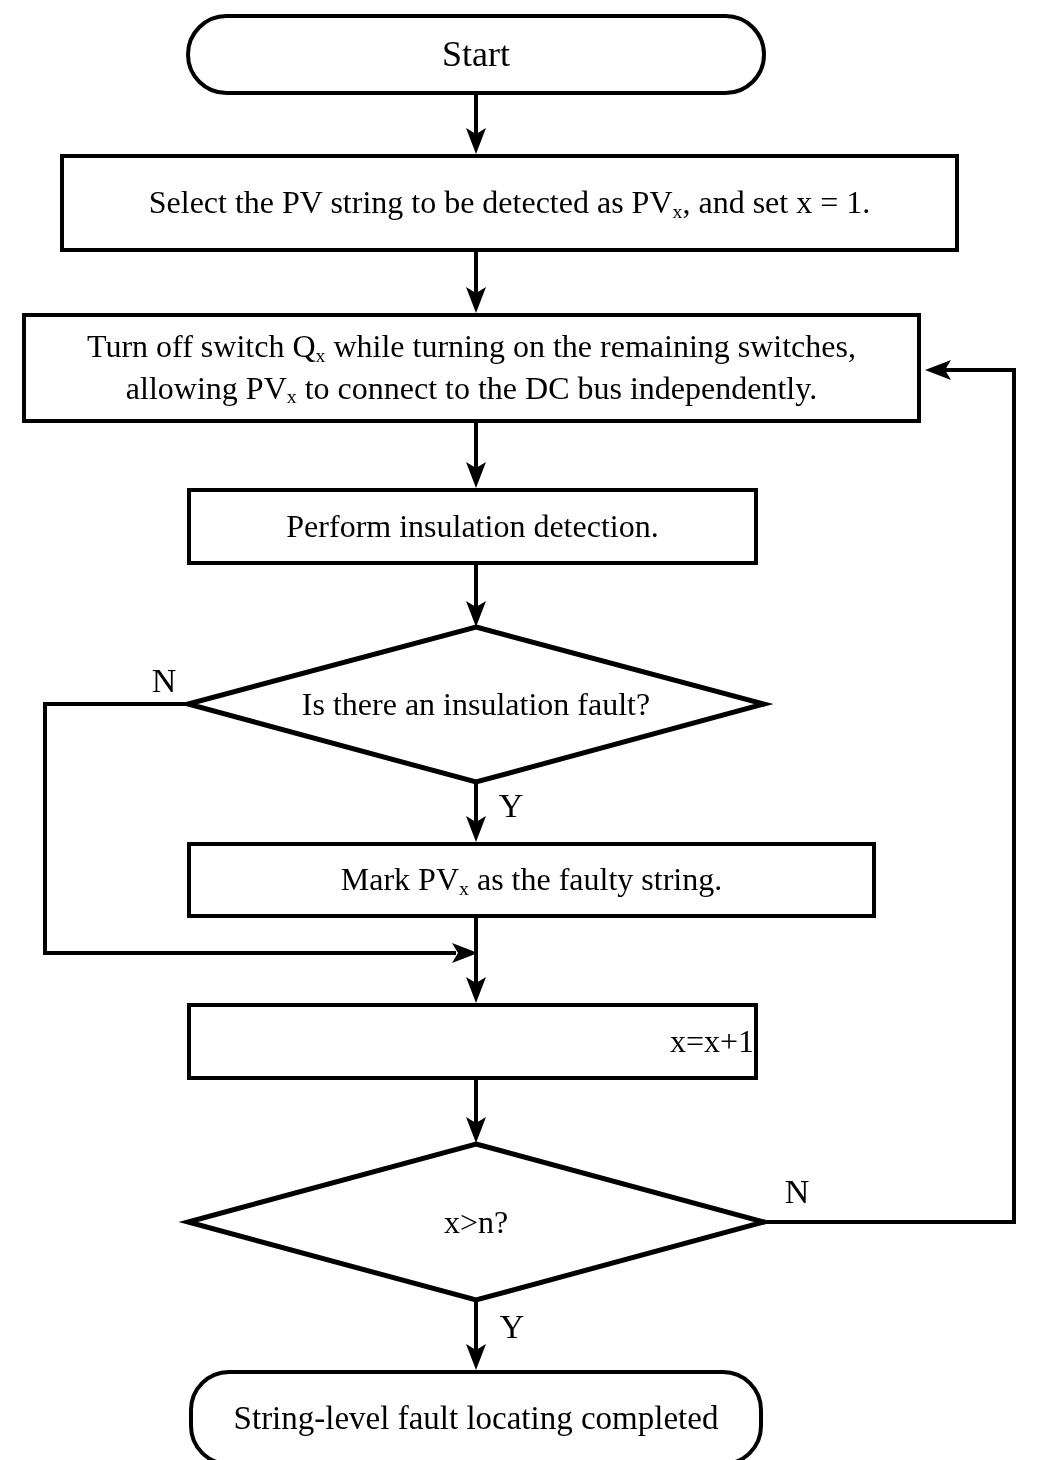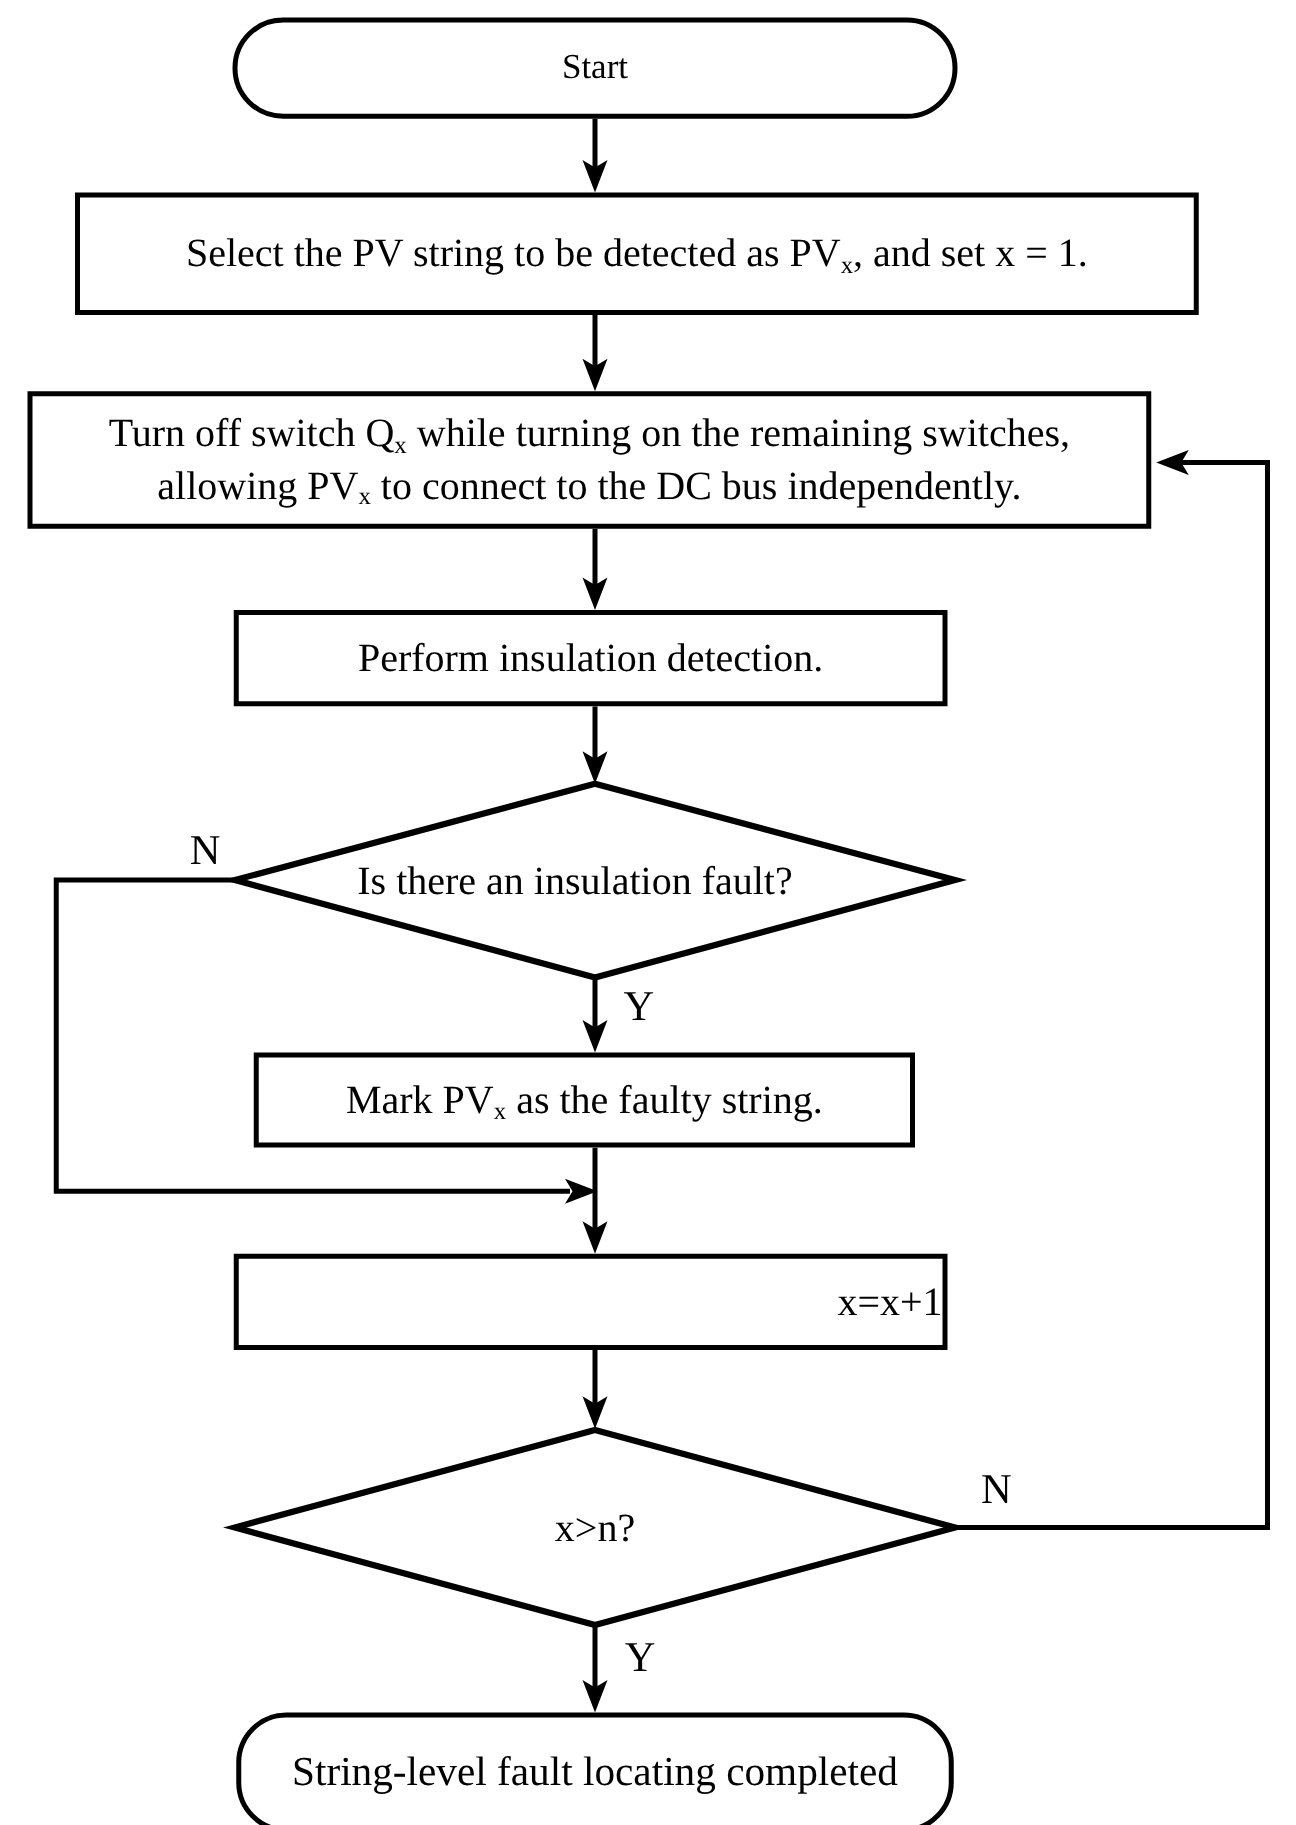--- a/index.html
+++ b/index.html
@@ -43,28 +43,28 @@
     transform:translate(-50%,-50%);
     font-size:34px;
     z-index:2;
     background:transparent;
   }
   .sub{
     font-size:0.62em;
     position:relative;
     top:0.22em;
   }
-  #node-start{left:186px;top:14px;width:580px;height:81px;font-size:28px;}
+  #node-start{left:186px;top:14px;width:580px;height:81px;font-size:36px;}
   #node-select{left:22px;top:154px;width:899px;height:98px;margin-left:38px;}
   #node-switch{left:22px;top:313px;width:899px;height:110px;}
   #node-perform{left:187px;top:488px;width:571px;height:77px;}
-  #node-mark{left:187px;top:842px;width:529px;height:76px;margin-left:16px;}
+  #node-mark{left:187px;top:842px;width:689px;height:76px;}
   #node-increment{left:187px;top:1003px;width:571px;height:77px;align-items:flex-end;}
   #node-end{left:189px;top:1370px;width:574px;height:96px;font-size:33px;border-radius:40px;}
-  #label-fault{left:220px;top:675px;width:480px;height:58px;}
+  #label-fault{left:236px;top:675px;width:480px;height:58px;}
   #label-loop{left:276px;top:1192px;width:400px;height:60px;text-align:right;}
 </style>
 </head>
 <body>
 
 <div id="canvas">
 
   <svg id="connectors" viewBox="0 0 1037 1460" xmlns="http://www.w3.org/2000/svg">
     <g stroke="#000000" stroke-width="4" fill="none">
 

